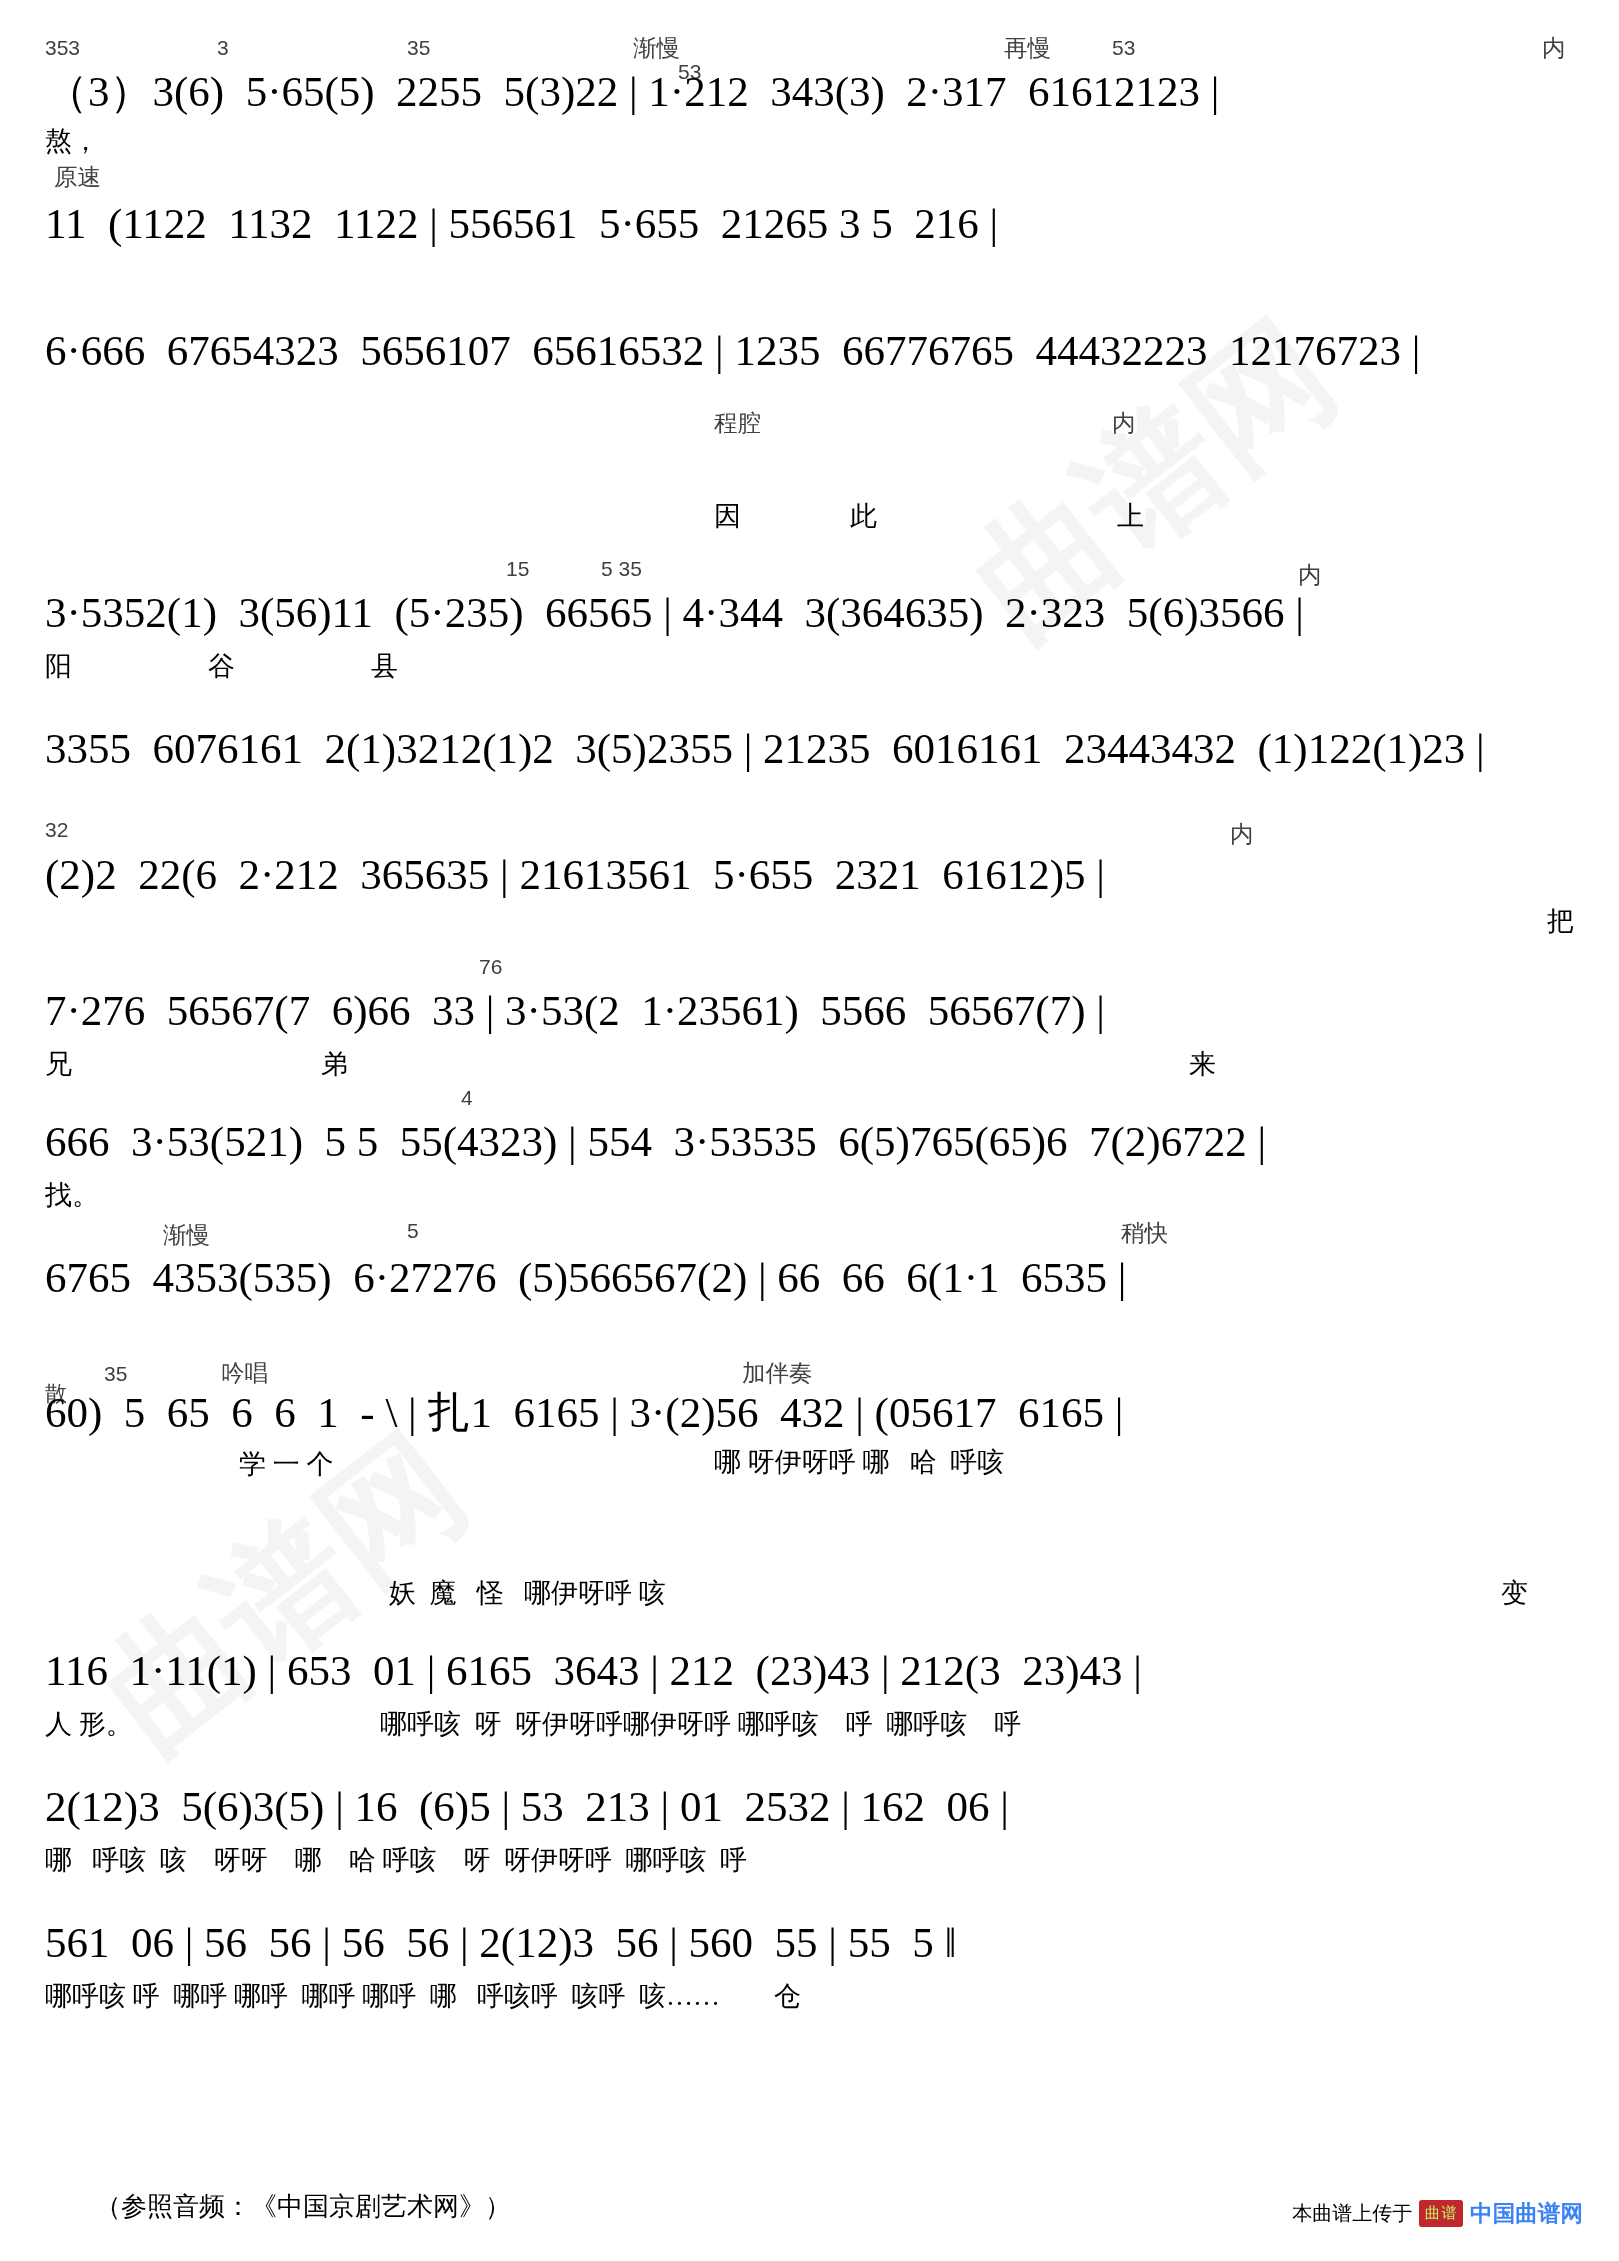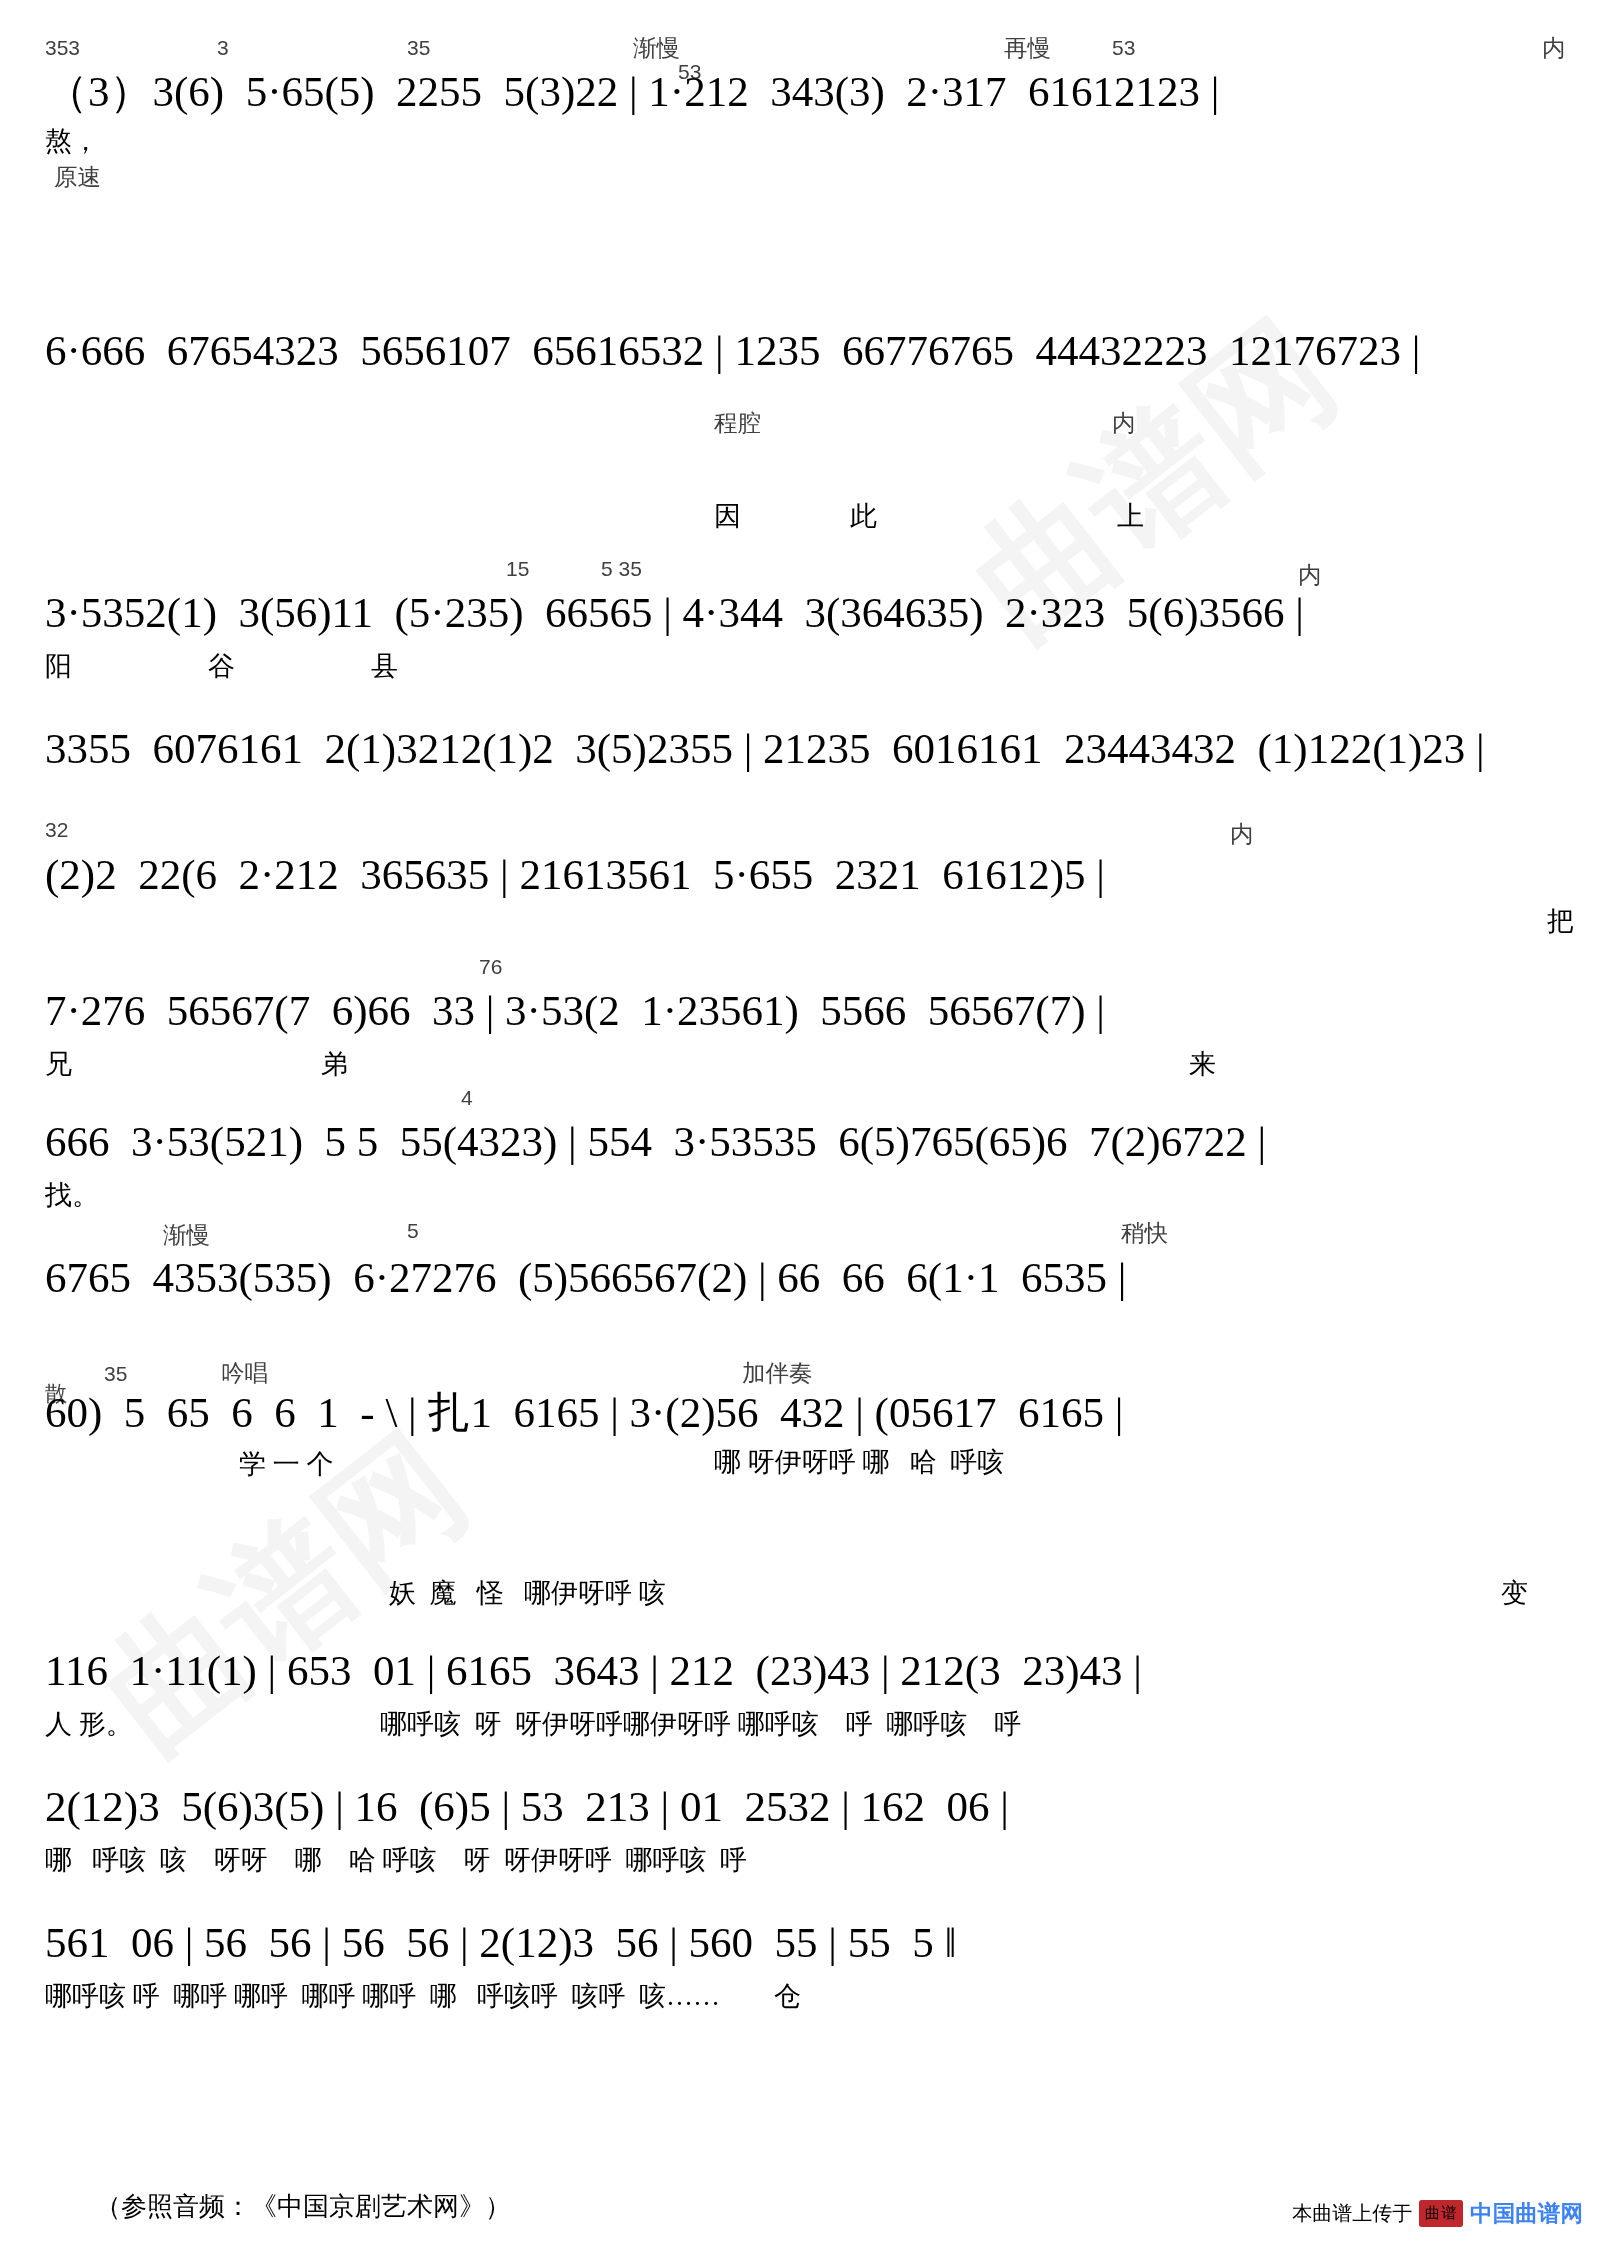--- a/index.html
+++ b/index.html
@@ -92,21 +92,21 @@
     font-size: 20px;
     font-family: "Liberation Serif", serif;
     display: flex;
     align-items: center;
     gap: 7.2px;
     margin-top: 11px;
   }
   .logo-badge {
     display: inline-block;
     background: #c0272d;
-    color: #000000;
+    color: #bef264;
     font-size: 15.4px;
     padding: 2.7px 5.4px;
     border-radius: 2.7px;
     font-family: "Liberation Sans", sans-serif;
     letter-spacing: 0.9px;
   }
   .logo-text { color: #3b82f6; font-size: 22.6px; font-weight: bold; }
 </style>
 </head>
 <body>
@@ -124,20 +124,21 @@
     <div class="anno" style="left:633px;top:23.5px;">53</div>
     <div class="anno anno-cn" style="left:959px;top:-3.6px;">再慢</div>
     <div class="anno" style="left:1067px;top:0px;">53</div>
     <div class="anno anno-cn" style="left:1497px;top:-3.6px;">内</div>
     <div class="notes">（3）3(6)  5·65(5)  2255  5(3)22 | 1·212  343(3)  2·317  61612123 |</div>
     <div class="lyric" style="left:0px;">熬，</div>
   </div>
 
   <div class="line" style="top:172px;">
     <div class="anno anno-cn" style="left:9px;top:-11px;">原速</div>
+    <div class="notes">11  (1122  1132  1122 | 556561  5·655  21265 3 5  216 |</div>
   </div>
 
   <div class="line" style="top:299px;">
     <div class="notes">6·666  67654323  5656107  65616532 | 1235  66776765  44432223  12176723 |</div>
   </div>
 
   <div class="line" style="top:411px;">
     <div class="anno anno-cn" style="left:669px;top:-3.6px;">程腔</div>
     <div class="anno anno-cn" style="left:1067px;top:-3.6px;">内</div>
     <div class="lyric" style="left:669px;">因</div>

